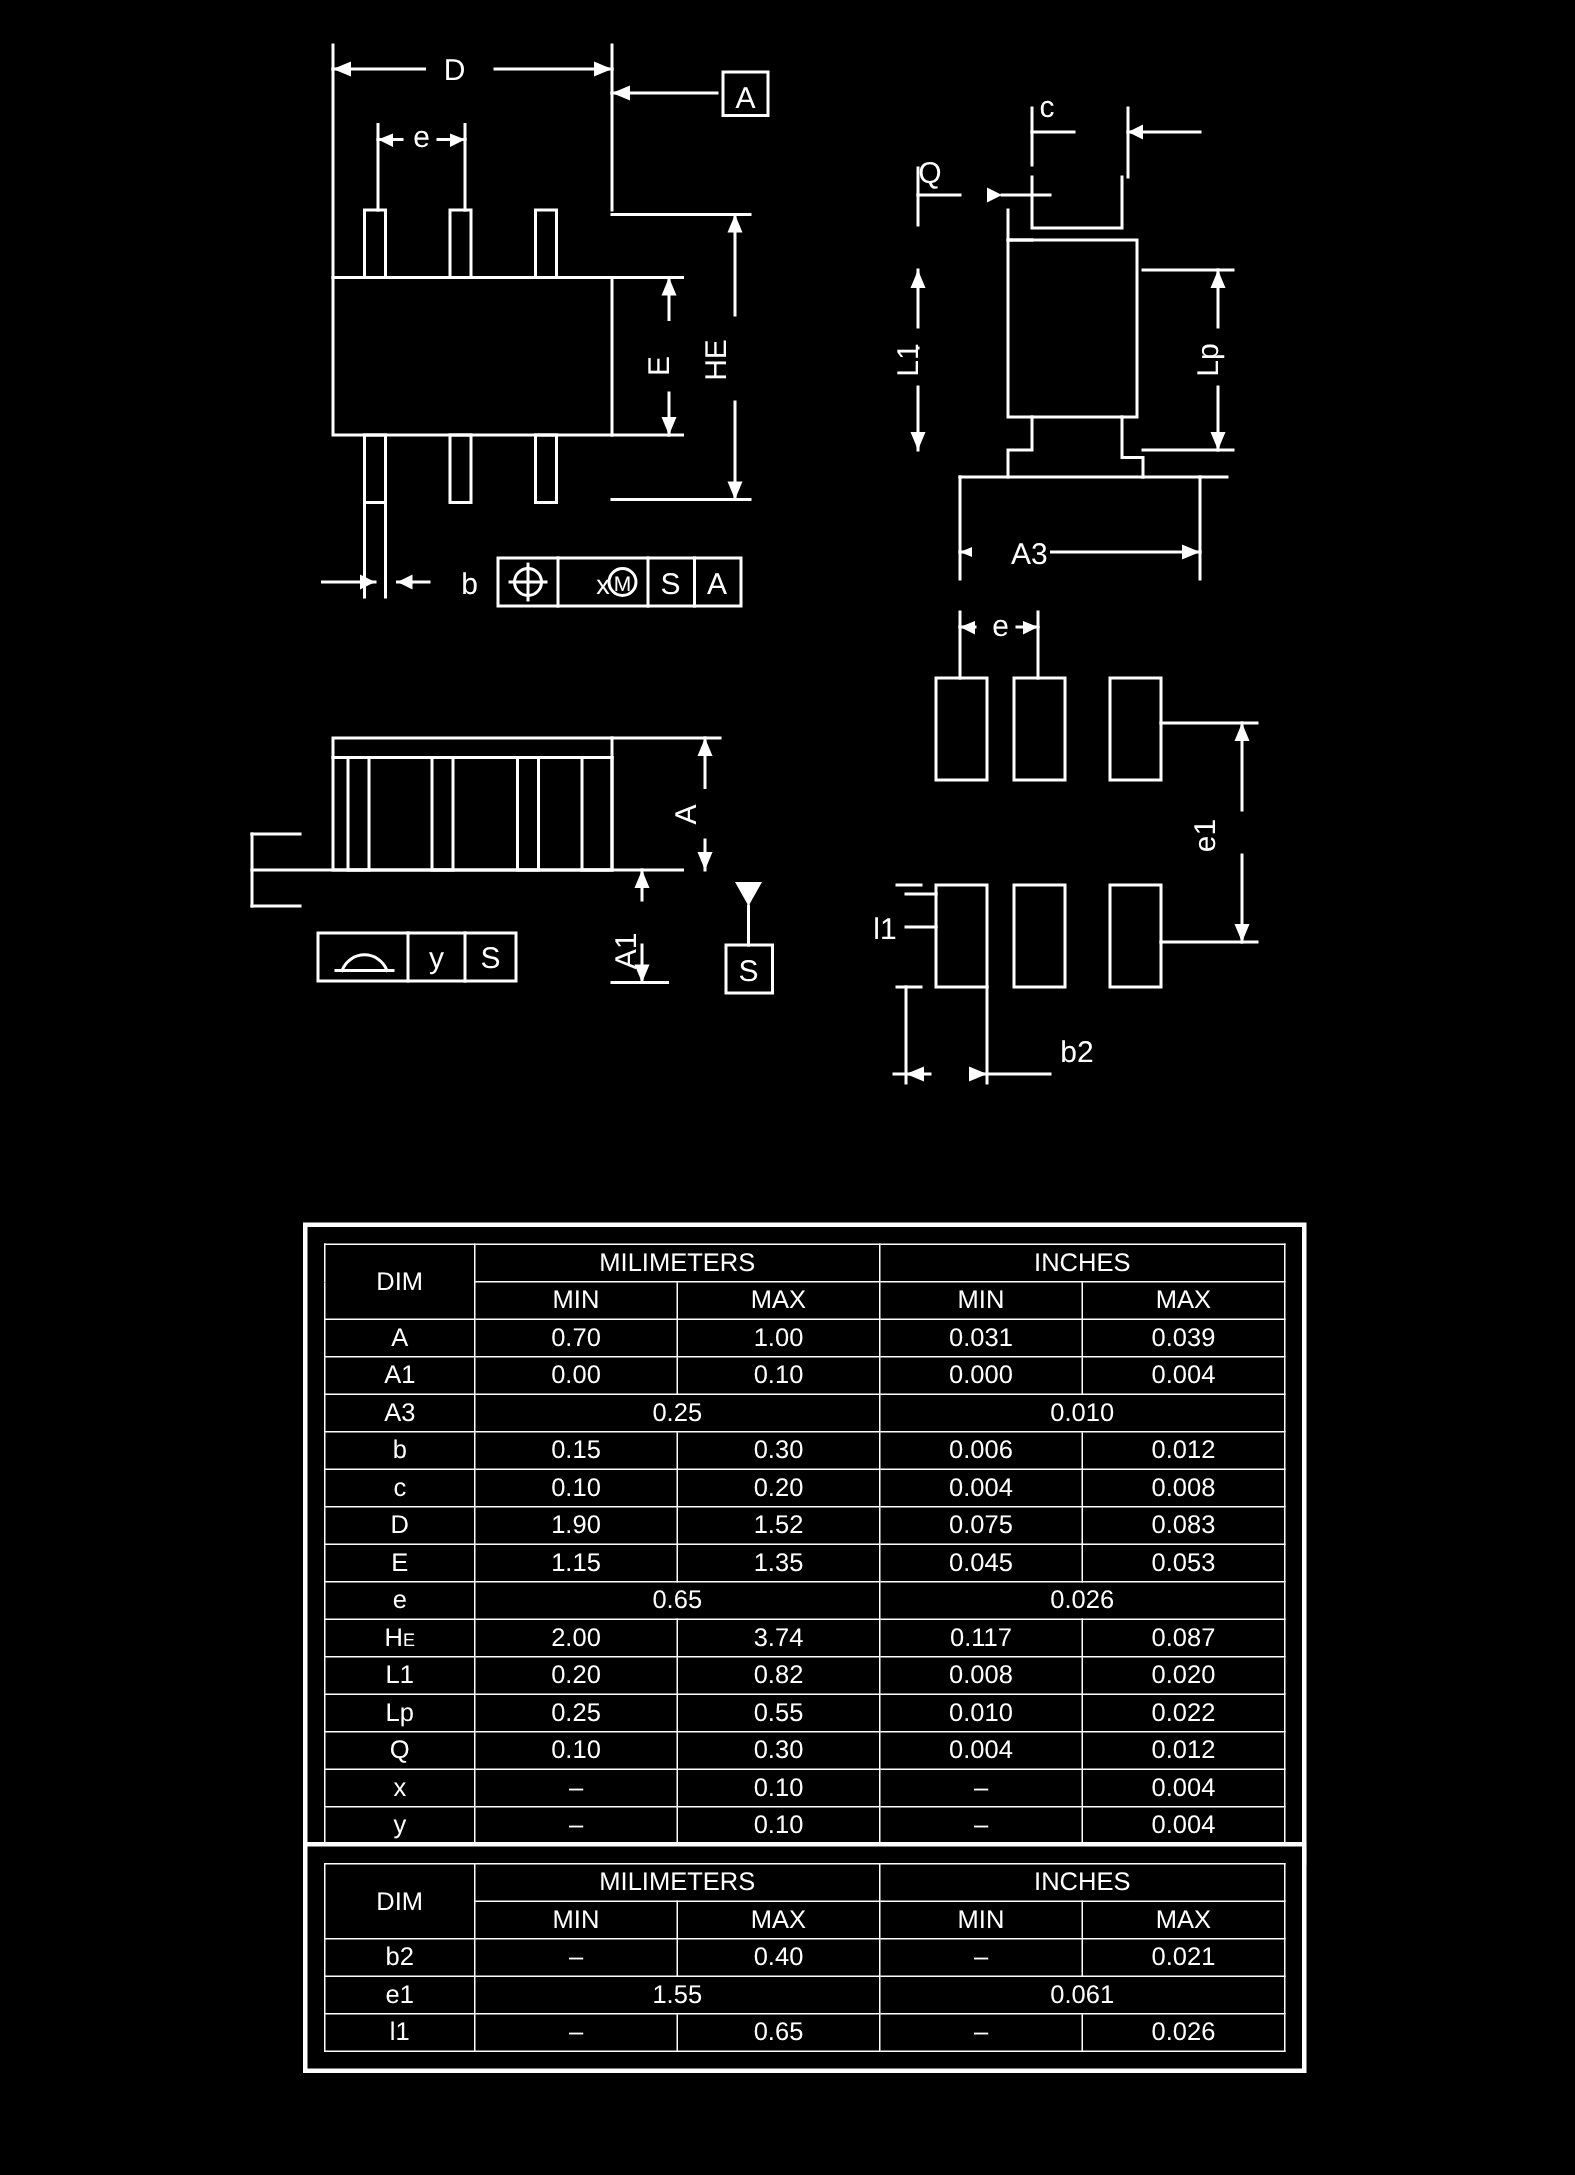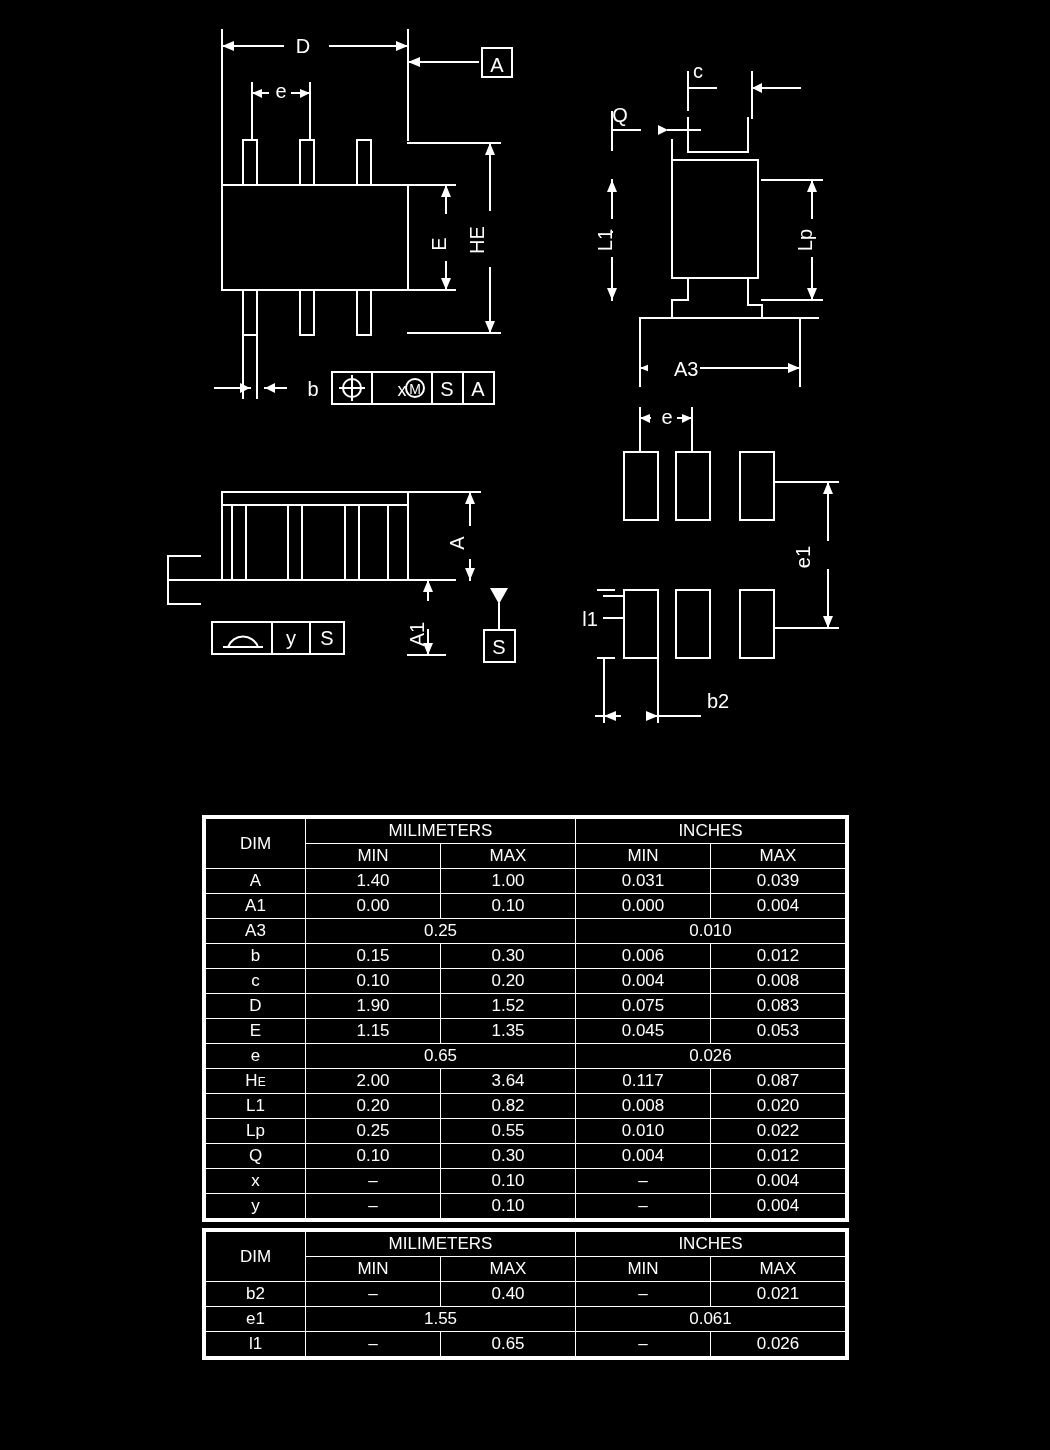--- a/index.html
+++ b/index.html
@@ -53,21 +53,21 @@
     padding: 0;
     height: 24px;
     line-height: 22px;
   }
   table.dimtable .dim-col  { width: 100px; }
   table.dimtable .val-col  { width: 135px; }
 
   .outer-border {
     border: 3px solid #ffffff;
     display: inline-block;
-    padding: 0;
+    padding: 11px;
     background: #000;
   }
   .sub { font-size: 12px; vertical-align: baseline; }
 </style>
 </head>
 <body>
 
 <div id="drawing">
 <svg width="1050" height="780" viewBox="0 0 1050 780" xmlns="http://www.w3.org/2000/svg">
   <g stroke="#ffffff" stroke-width="2" fill="none" stroke-linecap="square">
@@ -292,21 +292,21 @@
         <tr>
           <th>MIN</th>
           <th>MAX</th>
           <th>MIN</th>
           <th>MAX</th>
         </tr>
       </thead>
       <tbody id="table1-body">
           <tr>
             <td>A</td>
-            <td>1.40</td>
+            <td>0.70</td>
             <td>1.00</td>
             <td>0.031</td>
             <td>0.039</td>
           </tr>
           <tr>
             <td>A1</td>
             <td>0.00</td>
             <td>0.10</td>
             <td>0.000</td>
             <td>0.004</td>
@@ -345,21 +345,21 @@
             <td>0.053</td>
           </tr>
           <tr>
             <td>e</td>
             <td colspan="2">0.65</td>
             <td colspan="2">0.026</td>
           </tr>
           <tr>
             <td>H<span class="sub">E</span></td>
             <td>2.00</td>
-            <td>3.64</td>
+            <td>3.74</td>
             <td>0.117</td>
             <td>0.087</td>
           </tr>
           <tr>
             <td>L1</td>
             <td>0.20</td>
             <td>0.82</td>
             <td>0.008</td>
             <td>0.020</td>
           </tr>

